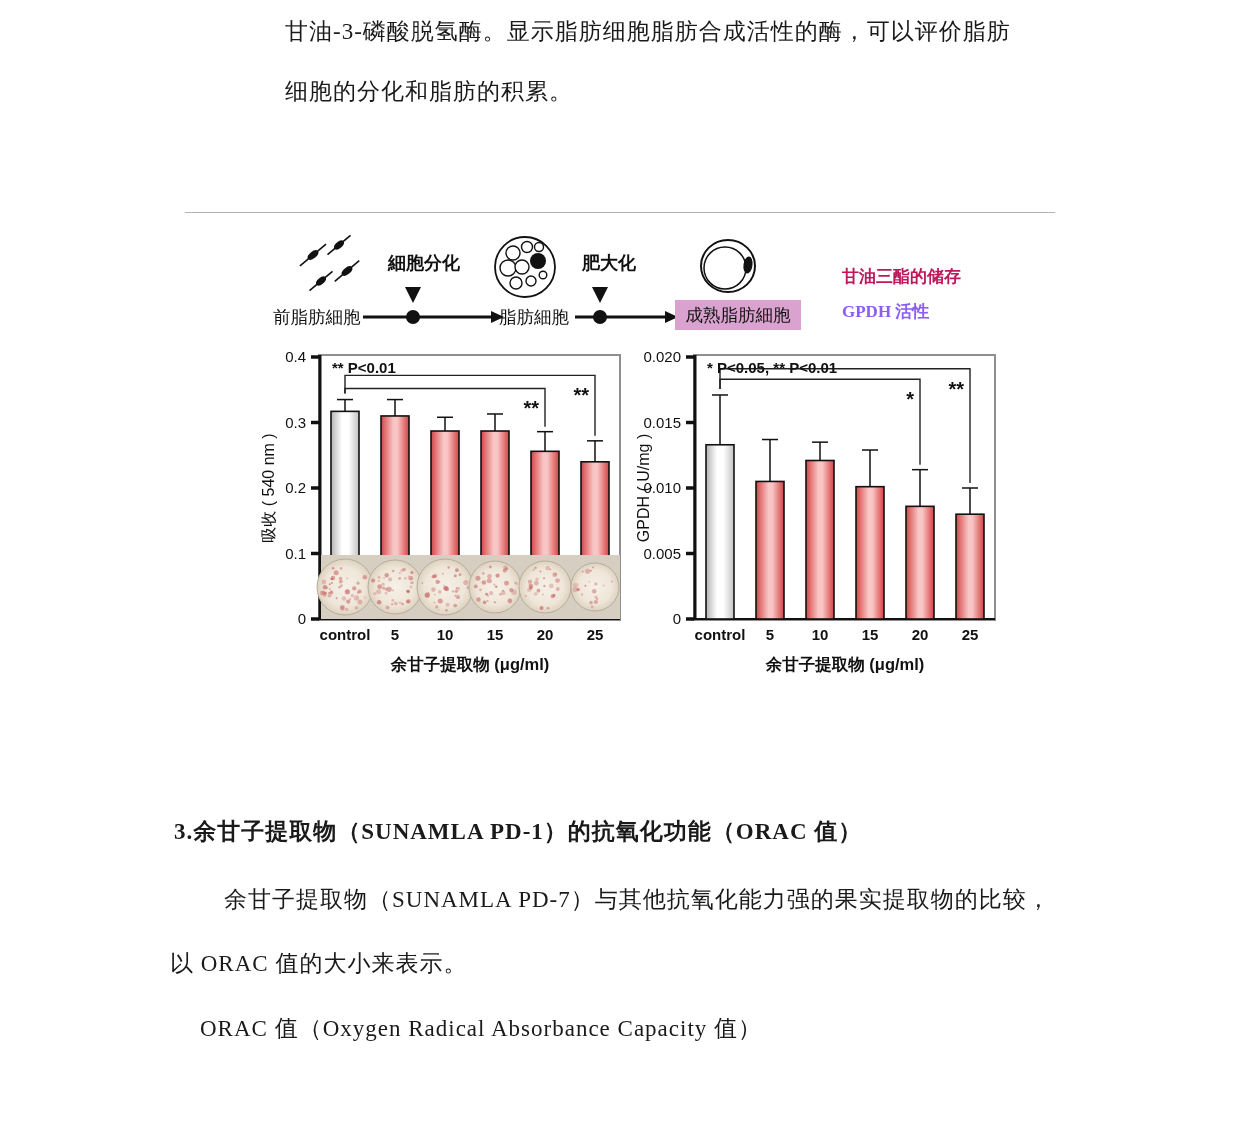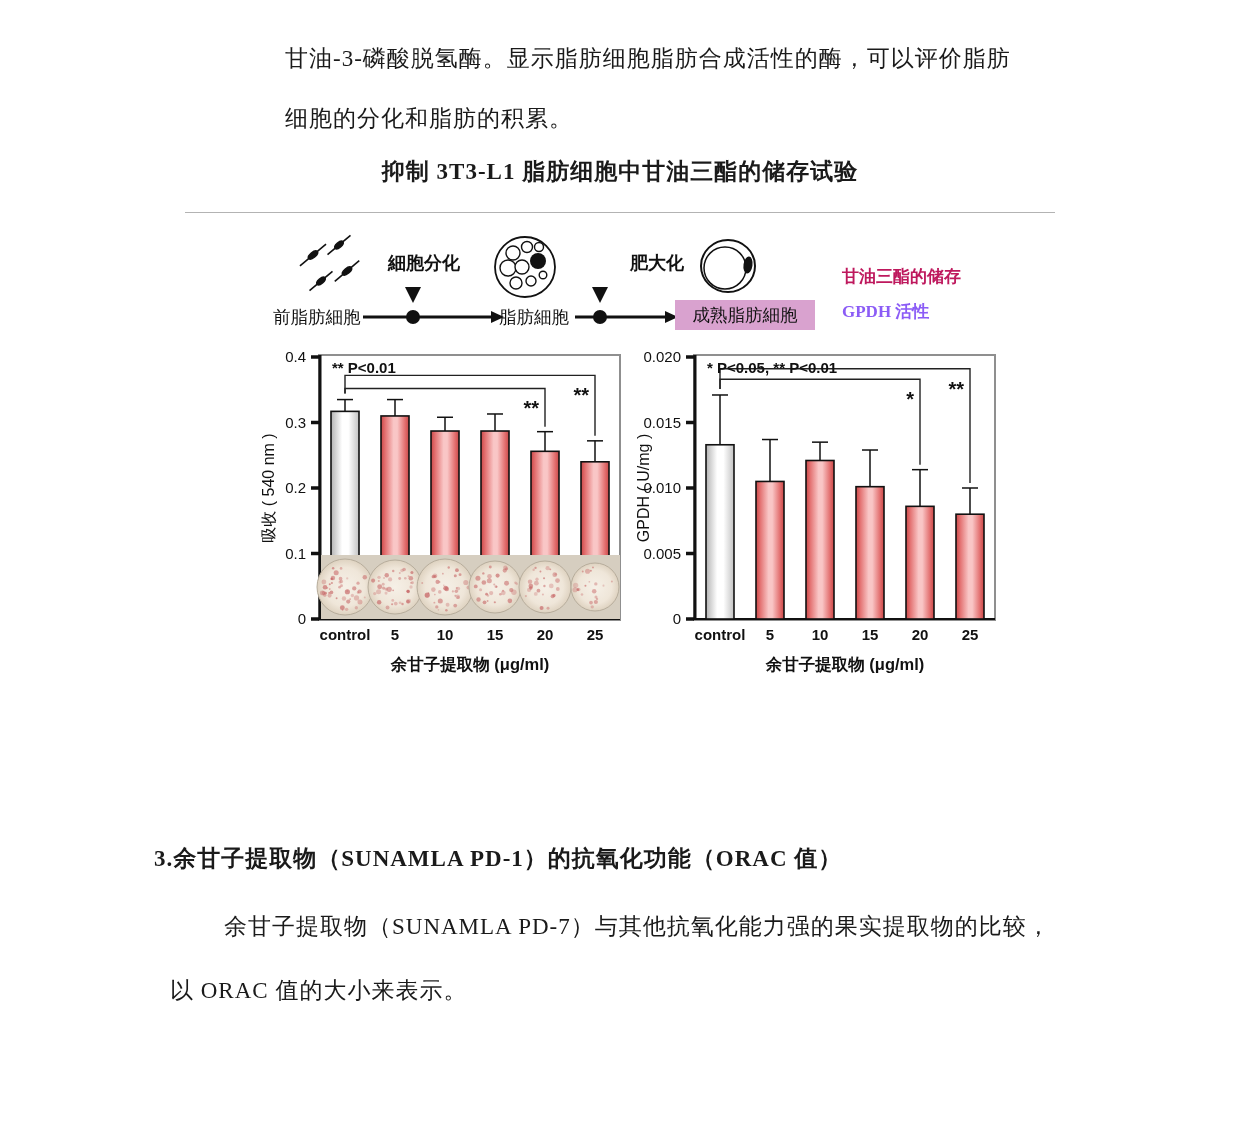--- a/index.html
+++ b/index.html
@@ -1,43 +1,42 @@
 <!DOCTYPE html>
 <html><head>
 <meta charset="utf-8">
 <style>
   html,body{margin:0;padding:0;background:#ffffff;}
   #page{position:relative;width:1240px;height:1144px;background:#ffffff;overflow:hidden;
         font-family:"Liberation Serif","DejaVu Serif",serif;color:#1a1a1a;}
-  .line{position:absolute;font-size:23px;letter-spacing:1px;white-space:nowrap;margin-top:27px;}
+  .line{position:absolute;font-size:23px;letter-spacing:1px;white-space:nowrap;}
   .bold{font-weight:bold;}
   .fig-title{position:absolute;top:156px;left:0;width:100%;text-align:center;
              font-size:23px;font-weight:bold;letter-spacing:1px;}
   .hr{position:absolute;left:185px;top:212px;width:870px;height:1px;background:#b3b3b3;}
   #figure{position:absolute;left:185px;top:213px;width:870px;height:492px;background:#ffffff;}
   #figure .dlabel{position:absolute;font-size:17.5px;white-space:nowrap;color:#111;}
   #figure .tlabel{position:absolute;font-size:18px;font-weight:600;white-space:nowrap;color:#111;}
   #figure .side-label{position:absolute;font-size:17px;font-weight:bold;white-space:nowrap;}
-  #figure .pink-box{position:absolute;left:490px;top:87px;width:140px;height:30px;line-height:30px;
+  #figure .pink-box{position:absolute;left:490px;top:87px;width:126px;height:30px;line-height:30px;
                     text-align:center;font-size:17.5px;white-space:nowrap;color:#111;}
   .icon-svg{position:absolute;}
   .chart{position:absolute;}
   .caption{position:absolute;top:703px;left:0;width:100%;text-align:center;
            font-size:21px;letter-spacing:1px;}
   svg text{font-family:"Liberation Sans","DejaVu Sans",sans-serif;}
 </style>
 </head>
 <body>
 
 <div id="page">
 
   <div class="line" style="left:285px;top:16px;">甘油-3-磷酸脱氢酶。显示脂肪细胞脂肪合成活性的酶，可以评价脂肪</div>
   <div class="line" style="left:285px;top:76px;">细胞的分化和脂肪的积累。</div>
 
-  <div class="fig-title">抑制 3T3-L1 脂肪细胞中甘油三酯的储存试验</div>
   <div class="hr"></div>
 
   <div id="figure">
 
     <svg class="icon-svg" style="left:106px;top:20px;" width="74" height="68" viewBox="0 0 74 68">
       <g stroke="#111" stroke-width="1.6">
         <g transform="translate(22,22) rotate(-40)">
             <line x1="-17" y1="0" x2="17" y2="0"></line>
             <ellipse rx="5.5" ry="2.6" fill="#111"></ellipse>
           </g>
@@ -80,21 +79,21 @@
       <circle cx="47" cy="28" r="8" fill="#111"></circle>
     </svg>
     <div class="dlabel" style="left:314px;top:92px;">脂肪細胞</div>
 
     <svg class="icon-svg" style="left:390px;top:66px;" width="104" height="48" viewBox="0 0 104 48">
       <line x1="0" y1="38" x2="92" y2="38" stroke="#111" stroke-width="3"></line>
       <polygon points="90,32 90,44 103,38" fill="#111"></polygon>
       <circle cx="25" cy="38" r="7" fill="#111"></circle>
       <polygon points="17,8 33,8 25,24" fill="#111"></polygon>
     </svg>
-    <div class="tlabel" style="left:397px;top:38px;margin-left:48px;">肥大化</div>
+    <div class="tlabel" style="left:397px;top:38px;">肥大化</div>
 
     <svg class="icon-svg" style="left:513px;top:22px;" width="62" height="64" viewBox="0 0 62 64">
       <ellipse cx="30" cy="31" rx="27" ry="26" fill="#fff" stroke="#111" stroke-width="2"></ellipse>
       <circle cx="27" cy="33" r="21" fill="none" stroke="#111" stroke-width="1.5"></circle>
       <ellipse cx="50" cy="30" rx="4.5" ry="8.5" fill="#111" transform="rotate(8 50 30)"></ellipse>
     </svg>
     <div class="pink-box" style="background:#d9a2cf;">成熟脂肪細胞</div>
 
     <div class="side-label" style="left:657px;top:52px;color:#be185d;">甘油三酯的储存</div>
     <div class="side-label" style="left:657px;top:87px;color:#8b5cf6;font-family:Liberation Serif, serif;">GPDH 活性</div>
@@ -432,16 +431,17 @@
           <text x="237" y="301" text-anchor="middle" font-size="15" font-weight="600" fill="#111">15</text>
           <text x="287" y="301" text-anchor="middle" font-size="15" font-weight="600" fill="#111">20</text>
           <text x="337" y="301" text-anchor="middle" font-size="15" font-weight="600" fill="#111">25</text>
           <text x="212" y="331" text-anchor="middle" font-size="16.5" font-weight="600" fill="#111">余甘子提取物 (μg/ml)</text>
           <text x="16" y="149" text-anchor="middle" font-size="16" fill="#111" transform="rotate(-90 16 149)">GPDH ( U/mg )</text>
           <text x="74" y="34" font-size="15" font-weight="600" fill="#111">* P&lt;0.05, ** P&lt;0.01</text>
         </svg></div>
   </div>
 
 
-  <div class="line bold" style="left:154px;top:816px;">3.余甘子提取物（SUNAMLA PD-1）的抗氧化功能（ORAC 值）</div>
+  <div class="line bold" style="left:174px;top:816px;">3.余甘子提取物（SUNAMLA PD-1）的抗氧化功能（ORAC 值）</div>
   <div class="line" style="left:224px;top:884px;">余甘子提取物（SUNAMLA PD-7）与其他抗氧化能力强的果实提取物的比较，</div>
   <div class="line" style="left:170px;top:948px;">以 ORAC 值的大小来表示。</div>
+  <div class="line" style="left:200px;top:1013px;">ORAC 值（Oxygen Radical Absorbance Capacity 值）</div>
 </div>
 
 </body></html>

